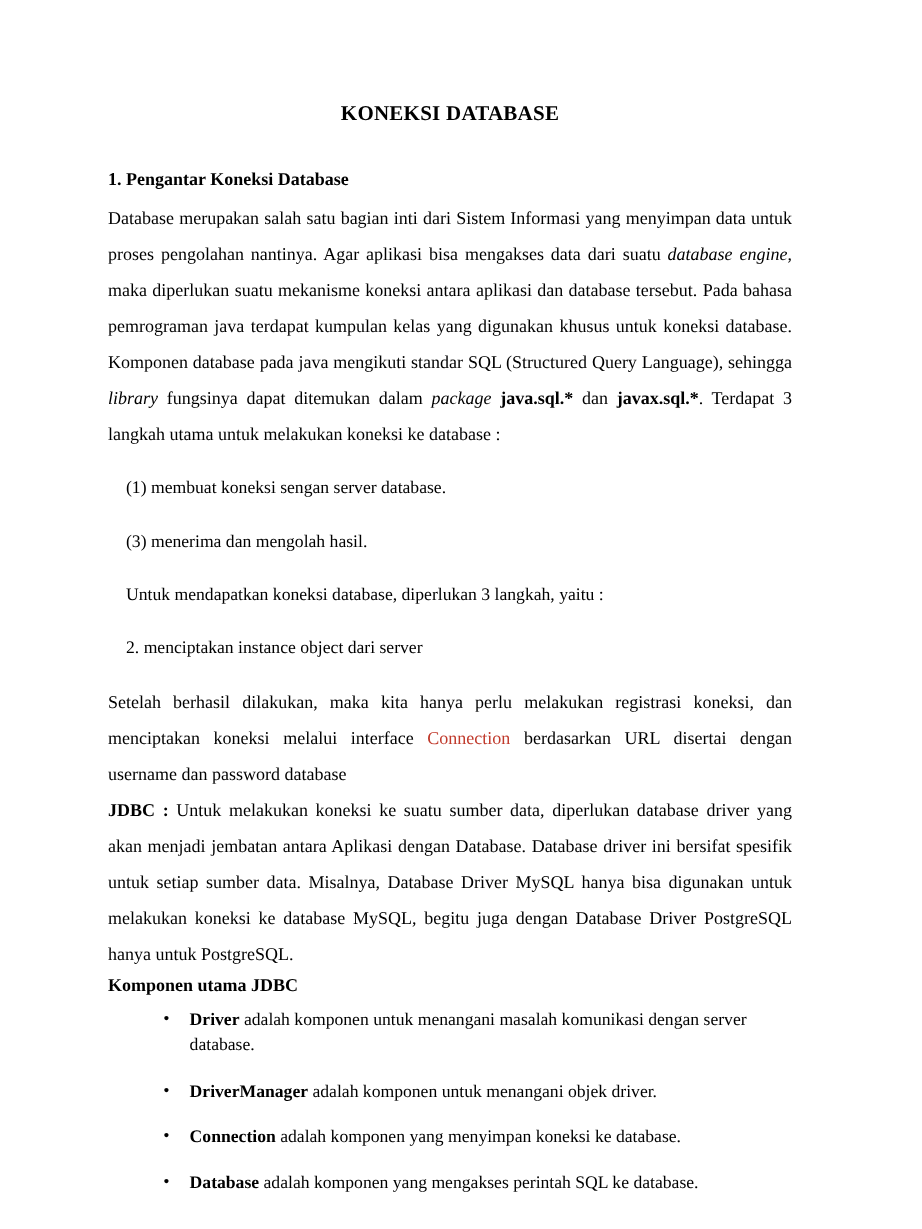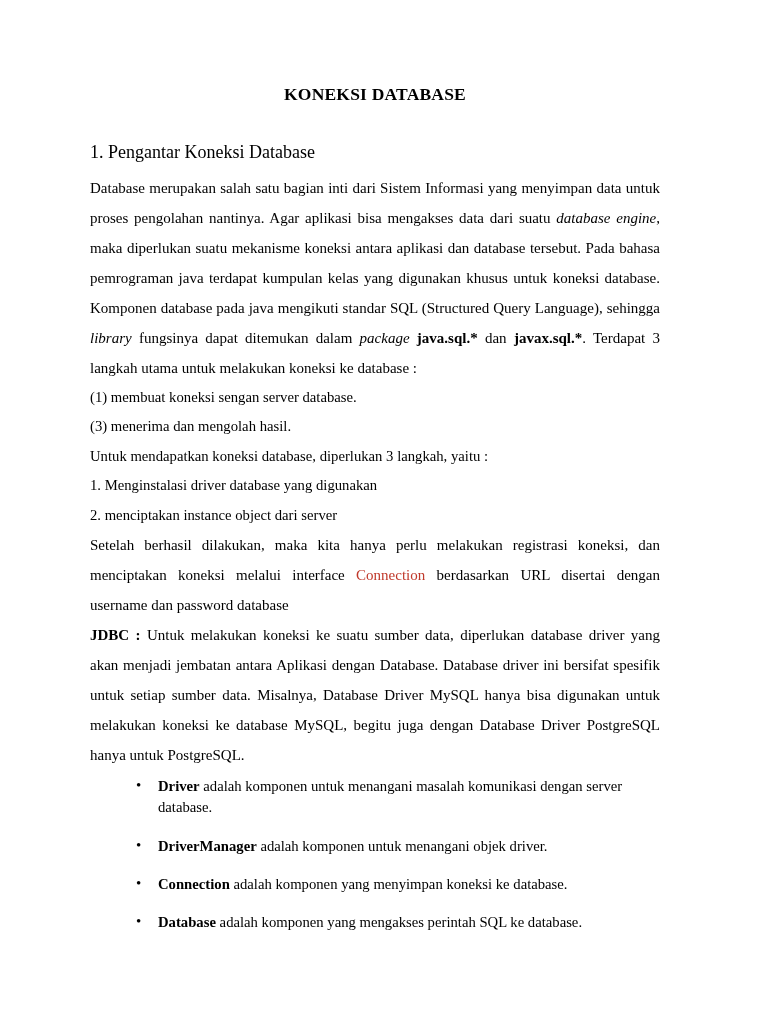--- a/index.html
+++ b/index.html
@@ -23,36 +23,36 @@
     background: #ffffff;
   }
   .doc-title {
     text-align: center;
     font-weight: bold;
     font-size: 17.5px;
     letter-spacing: 0.2px;
     margin: 0 0 34px 0;
   }
   .section-heading {
-    font-weight: normal;
-    font-size: 18px;
+    font-weight: bold;
+    font-size: 15px;
     margin: 0 0 6px 0;
     line-height: 1.55;
   }
   .para {
     font-size: 15px;
     line-height: 2.0;
     margin: 0;
     text-align: justify;
     text-justify: inter-word;
   }
   .para-left {
     font-size: 14.7px;
     line-height: 2.0;
-    margin: 0;
+    margin: 15px;
     text-align: left;
   }
   .bold { font-weight: bold; }
   .ital { font-style: italic; }
   .accent { color: #C0392B; }
   ul.component-list {
     margin: 6px 0 0 0;
     padding: 0 0 0 46px;
     list-style: none;
   }
@@ -81,27 +81,27 @@
 
   <p class="section-heading">1.  Pengantar Koneksi Database</p>
 
   <p class="para"><span>Database merupakan salah satu bagian inti dari Sistem Informasi yang menyimpan data untuk proses pengolahan nantinya. Agar aplikasi bisa mengakses data dari suatu </span><span class="ital">database engine</span><span>, maka diperlukan suatu mekanisme koneksi antara aplikasi dan database tersebut. Pada bahasa pemrograman java terdapat kumpulan kelas yang digunakan khusus untuk koneksi database. Komponen database pada java mengikuti standar SQL (Structured Query Language), sehingga </span><span class="ital">library</span><span> fungsinya dapat ditemukan dalam </span><span class="ital">package</span><span> </span><span class="bold">java.sql.*</span><span> dan </span><span class="bold">javax.sql.*</span><span>. Terdapat 3 langkah utama untuk melakukan koneksi ke database :</span></p>
 
   <p class="para-left">(1) membuat koneksi sengan server database.</p>
   <p class="para-left">(3) menerima dan mengolah hasil.</p>
 
   <p class="para-left">Untuk mendapatkan koneksi database, diperlukan 3 langkah, yaitu :</p>
 
-  <p class="para-left">1. Menginstalasi driver database yang digunakan</p>
   <p class="para-left">2. menciptakan instance object dari server</p>
 
   <p class="para"><span>Setelah berhasil dilakukan, maka kita hanya perlu melakukan registrasi koneksi, dan menciptakan koneksi melalui interface </span><span class="accent">Connection</span><span> berdasarkan URL disertai dengan username dan password database</span></p>
 
   <p class="para"><span class="bold">JDBC :</span><span> Untuk melakukan koneksi ke suatu sumber data, diperlukan database driver yang akan menjadi jembatan antara Aplikasi dengan Database. Database driver ini bersifat spesifik untuk setiap sumber data. Misalnya, Database Driver MySQL hanya bisa digunakan untuk melakukan koneksi ke database MySQL, begitu juga dengan Database Driver PostgreSQL hanya untuk PostgreSQL.</span></p>
 
+  <p class="section-heading">Komponen utama JDBC</p>
 
   <ul class="component-list">
     <li><span class="bullet-glyph">•</span><span class="bold">Driver</span><span> adalah komponen untuk menangani masalah komunikasi dengan server database.</span></li>
     <li><span class="bullet-glyph">•</span><span class="bold">DriverManager</span><span> adalah komponen untuk menangani objek driver.</span></li>
     <li><span class="bullet-glyph">•</span><span class="bold">Connection</span><span> adalah komponen yang menyimpan koneksi ke database.</span></li>
     <li><span class="bullet-glyph">•</span><span class="bold">Database</span><span> adalah komponen yang mengakses perintah SQL ke database.</span></li>
   </ul>
 
 </div>
 

